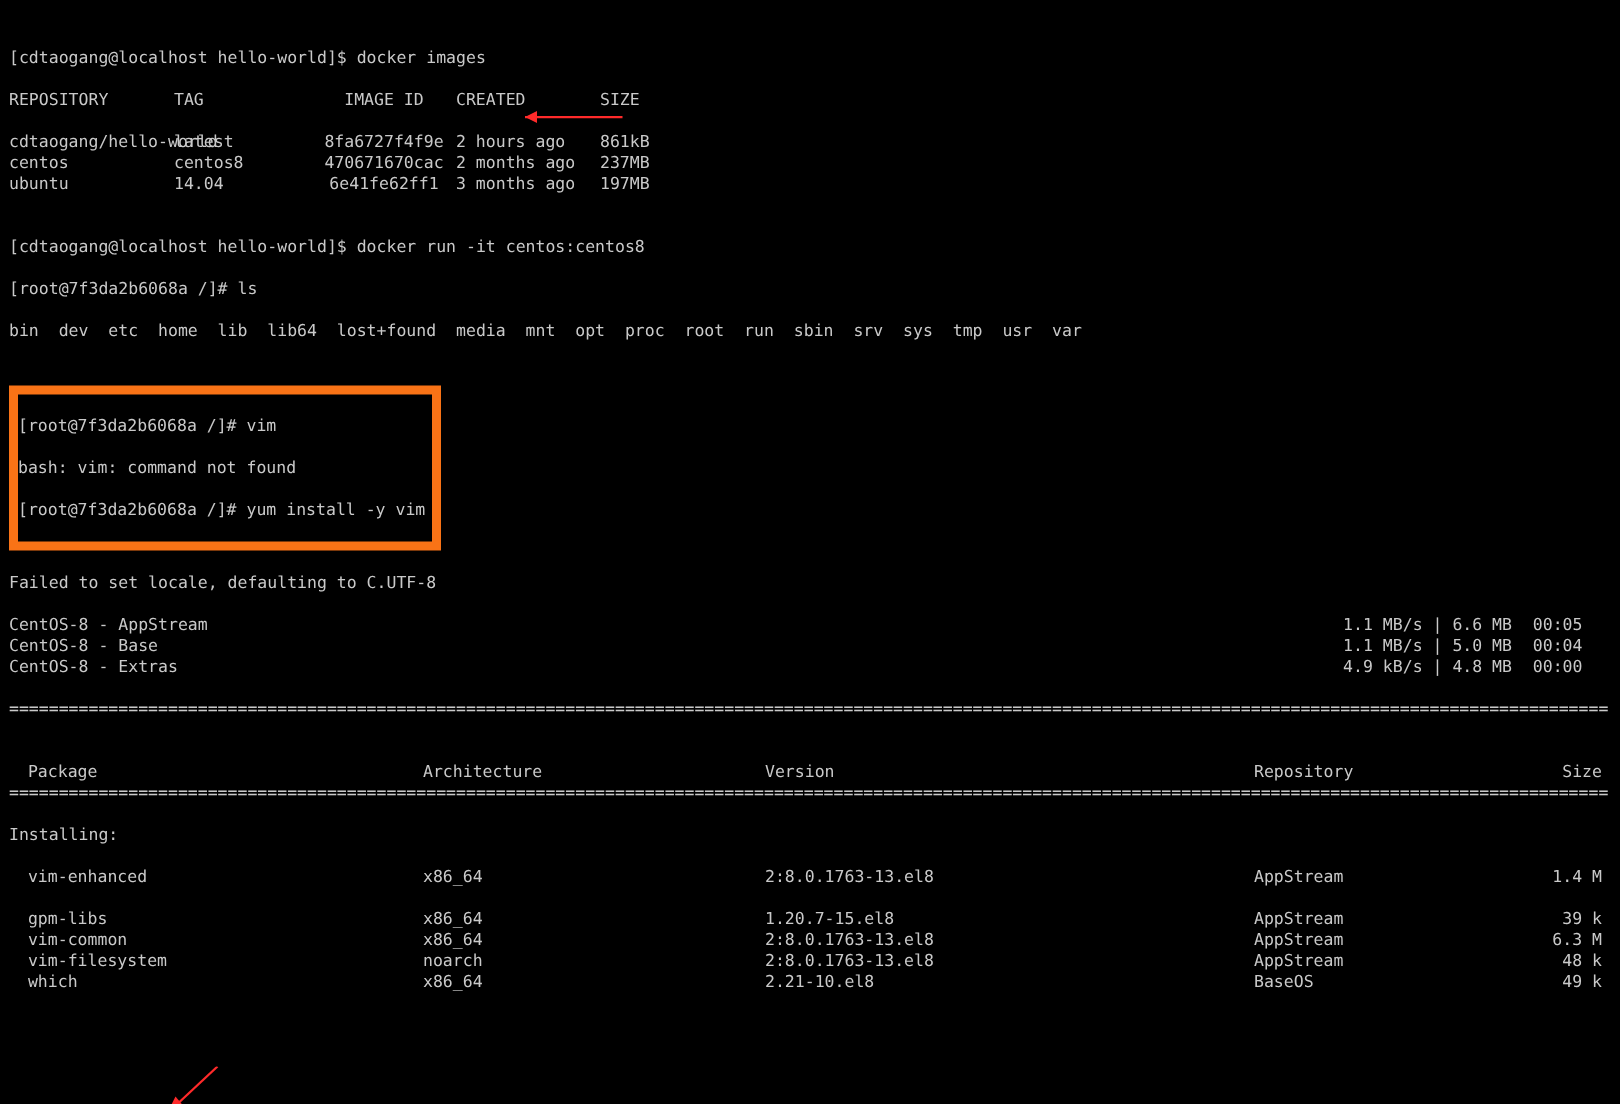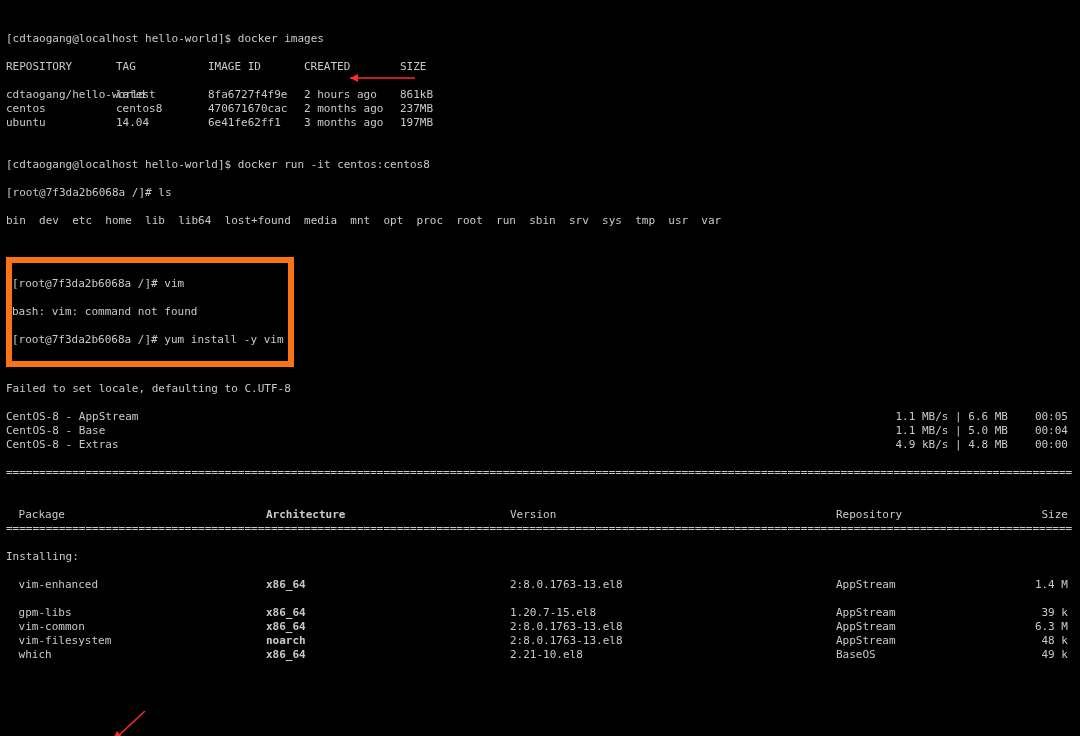--- a/index.html
+++ b/index.html
@@ -1,33 +1,33 @@
 <!DOCTYPE html>
 <html><head>
 <meta charset="utf-8">
 <style>
   html,body{margin:0;padding:0;background:#000;color:#c9c9c9;font-family:Consolas,Menlo,monospace;font-size:11px;line-height:14px;width:1080px;}
   .term{padding:4px 6px 10px 6px;white-space:pre;}
   .row{display:flex;}
   .c-rep{width:110px;}
   .c-tag{width:92px;}
-  .c-imgid{width:96px;}
+  .c-imgid{width:96px;text-align:center;}
   .c-created{width:96px;}
   .c-size{width:60px;}
   .dl-speed{position:absolute;right:66px;}
-  .dl-time{position:absolute;right:6px;}
+  .dl-time{position:absolute;right:19px;}
   .relrow{position:relative;height:14px;}
   .redbox{border:6px solid #f97316;display:inline-block;padding:0 4px 0 0;margin:1px 0;}
   .red-arrow-1{position:absolute;left:350px;top:59px;}
   .red-arrow-2{position:absolute;left:110px;top:697px;}
   svg{display:block;}
   .hr{letter-spacing:0;}
   .pkg-row{position:relative;height:14px;text-align:right;}
   .pkg-name{position:absolute;left:6px;}
-  .pkg-arch{position:absolute;left:260px;font-weight:bold;}
+  .pkg-arch{position:absolute;left:276px;}
   .pkg-ver{position:absolute;left:504px;}
   .pkg-repo{position:absolute;left:830px;}
   .pkg-sz{position:absolute;right:6px;}
 </style>
 </head>
 <body>
 
 <div class="term" style="position:relative;">
 
 <div>[cdtaogang@localhost hello-world]$ docker images</div>

